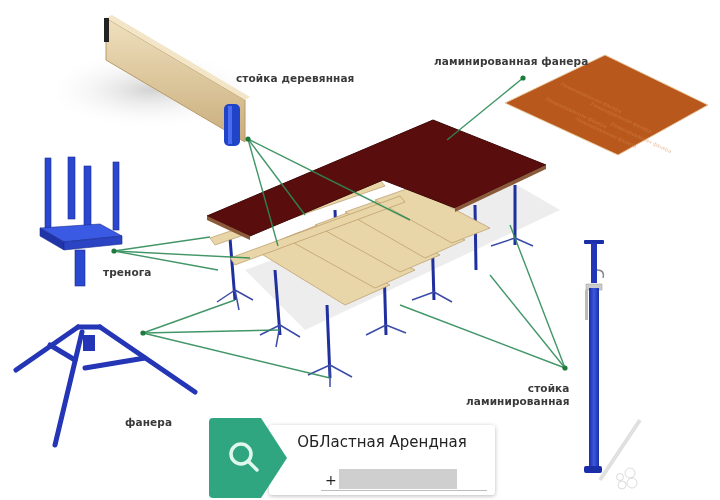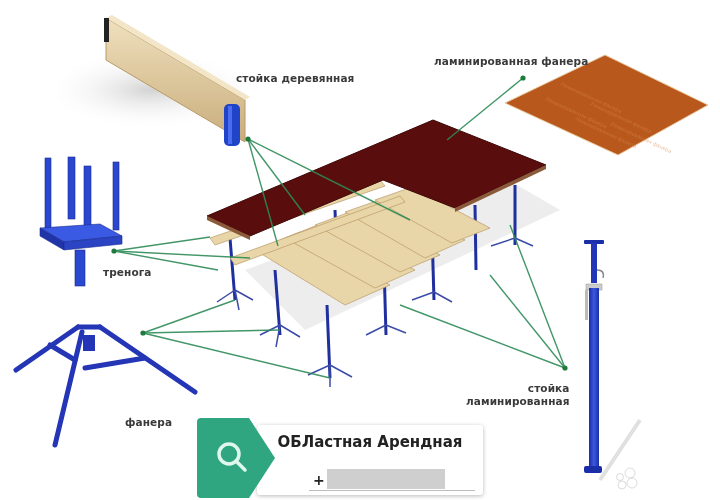--- a/index.html
+++ b/index.html
@@ -6,21 +6,21 @@
   body { width:720px; height:500px; overflow:hidden; background:#ffffff; position:relative; font-family:"Liberation Sans", sans-serif; }
   #scene { position:absolute; left:0; top:0; width:720px; height:500px; }
   .label { position:absolute; font-family:"DejaVu Sans", sans-serif; font-weight:bold; font-size:10.5px; color:#3a3a3a; white-space:nowrap; letter-spacing:0.1px; }
   .label.right { text-align:right; }
   #lbl-beam { left:236px; top:72px; }
   #lbl-plywood { left:434px; top:55px; }
   #lbl-fork { left:103px; top:266px; }
   #lbl-tripod { left:125px; top:416px; }
   #lbl-prop { left:466px; top:382px; line-height:13px; }
   
-  #card { position:absolute; left:197px; top:418px; width:336px; height:80px;font-weight:bold; }
+  #card { position:absolute; left:209px; top:418px; width:336px; height:80px; }
   #card-body { position:absolute; left:60px; top:7px; width:226px; height:70px; background:#ffffff; border-radius:3px;
     box-shadow:0 1px 4px rgba(0,0,0,0.28); }
   #card-badge { position:absolute; left:0; top:0; width:78px; height:80px; }
   #card-title { position:absolute; left:0; right:0; top:8px; text-align:center; font-size:15px; line-height:19px; color:#222222; font-family:"DejaVu Sans", sans-serif; }
   #card-phone { position:absolute; left:56px; top:47px; font-size:14px; color:#222; font-family:"DejaVu Sans", sans-serif; }
   #card-phone-mask { position:absolute; left:70px; top:44px; width:118px; height:20px; background:#cfcfcf; }
   #card-underline { position:absolute; left:52px; right:8px; top:65px; height:1px; background:#bdbdbd; }
   #watermark { position:absolute; left:612px; top:463px; font-family:"DejaVu Sans", sans-serif; font-weight:bold; font-size:22px; color:rgba(255,255,255,0.92);
     text-shadow:0 0 2px rgba(0,0,0,0.25); letter-spacing:0.5px; }
   #wm-dots { position:absolute; left:612px; top:466px; width:28px; height:24px; }

